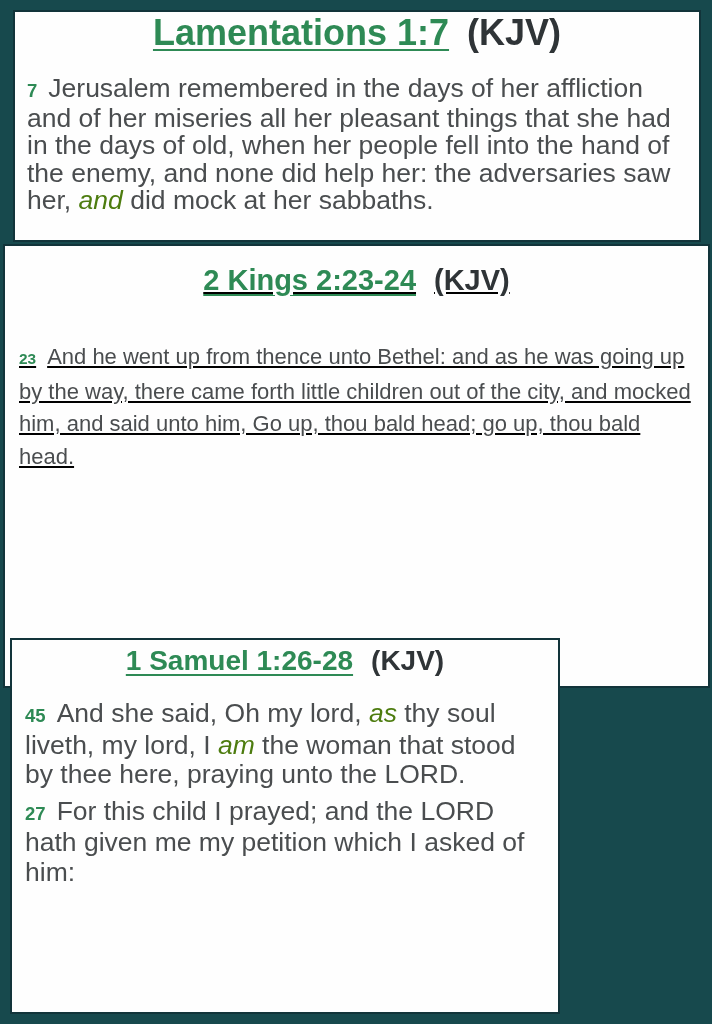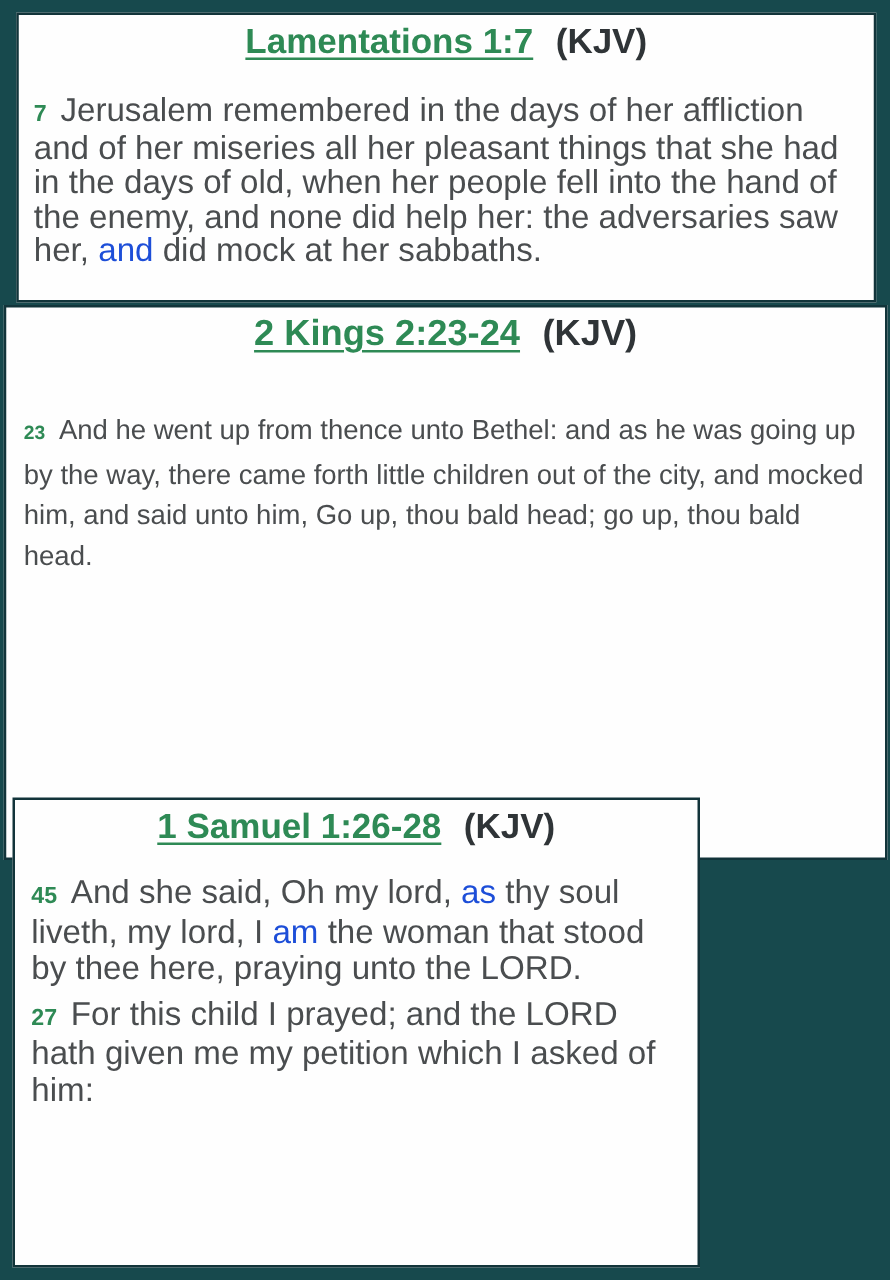--- a/index.html
+++ b/index.html
@@ -15,31 +15,31 @@
     overflow: hidden;
   }
   .card {
     position: absolute;
     background: #fefefe;
     border: 2px solid #12343a;
     box-sizing: border-box;
     overflow: hidden;
   }
   .card1 { left: 13px; top: 10px;  width: 688px; height: 232px; padding: 2px 12px; }
-  .card2 { left: 3px;  top: 244px; width: 707px; height: 444px; padding: 3px 14px; }
+  .card2 { left: 3px;  top: 244px; width: 707px; height: 444px; padding: 16px 14px; text-decoration: underline; }
   .card3 { left: 10px; top: 638px; width: 550px; height: 376px; padding: 2px 13px; }
 
   .heading {
     margin: 2px 0 0 0;
     text-align: center;
     font-weight: bold;
     color: #2f3437;
     white-space: nowrap;
   }
-  .card1 .heading { font-size: 28px; line-height: 33px; }
+  .card1 .heading { font-size: 36px; line-height: 33px; }
   .card2 .heading { font-size: 29px; line-height: 33px; }
   .card3 .heading { font-size: 28px; line-height: 33px; }
 
   .ref {
     color: #2e8a55;
     font-weight: bold;
     text-decoration: underline;
     text-decoration-thickness: 2px;
     text-underline-offset: 4px;
     cursor: pointer;
@@ -59,21 +59,22 @@
   .card3 .verses { margin-top: 22px; }
   .card3 .verses p { font-size: 26.5px; line-height: 29.5px; margin-bottom: 7px; }
 
   .vnum {
     color: #2e8a55;
     font-weight: bold;
     font-size: 0.7em;
     padding-right: 11px;
   }
   .it {
-    color: #1d4ed8;
+    font-style: italic;
+    color: #4d7c0f;
   }
 </style>
 </head>
 <body>
 
 <section class="card card1">
   <h1 class="heading"><a class="ref">Lamentations 1:7</a><span class="kjv">(KJV)</span></h1>
   <div class="verses">
       <p><span class="vnum">7</span><span>Jerusalem remembered in the days of her affliction and of her miseries all her pleasant things that she had in the days of old, when her people fell into the hand of the enemy, and none did help her: the adversaries saw her, </span><span class="it">and</span><span> did mock at her sabbaths.</span></p>
     </div>

